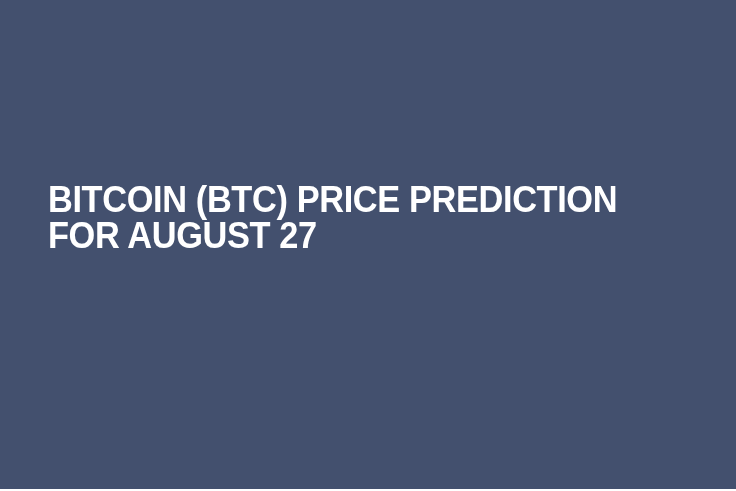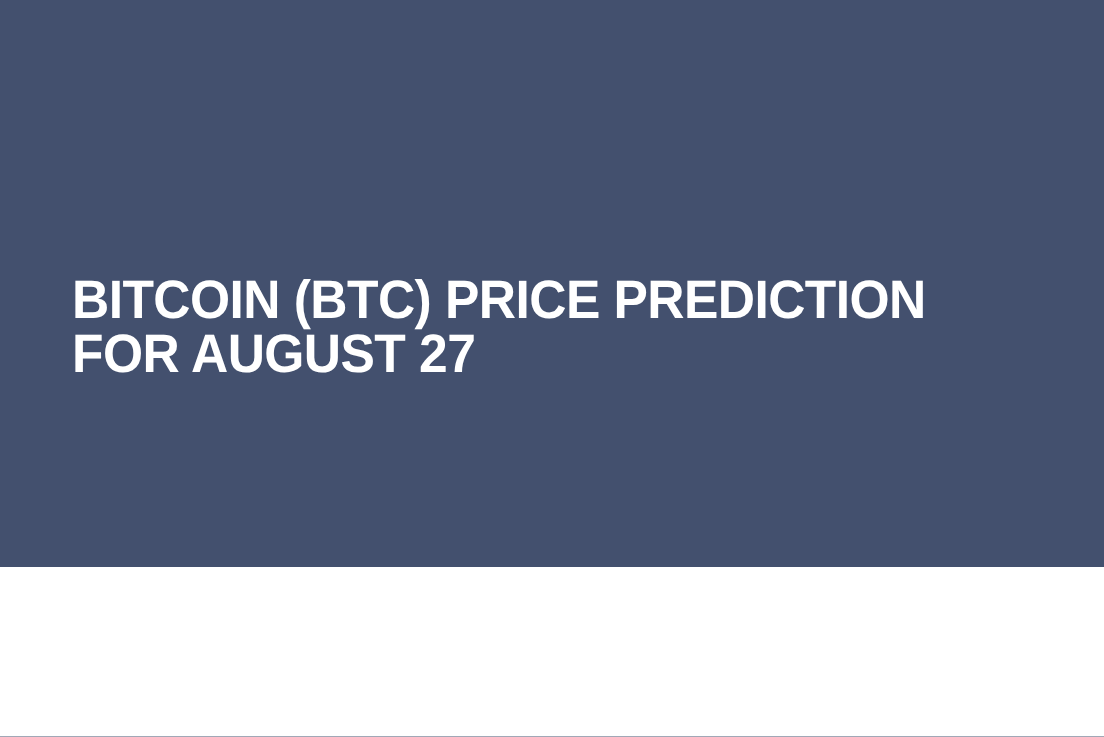--- a/index.html
+++ b/index.html
@@ -11,21 +11,21 @@
   body {
     width: 736px;
     height: 491px;
     overflow: hidden;
     font-family: "Liberation Sans", sans-serif;
   }
 
   #banner {
     position: relative;
     width: 736px;
-    height: 378px;
+    height: 489px;
     background: #43506E;
     overflow: hidden;
   }
 
   #headline {
     position: absolute;
     left: 48px;
     top: 182px;
     width: 640px;
     margin: 0;

